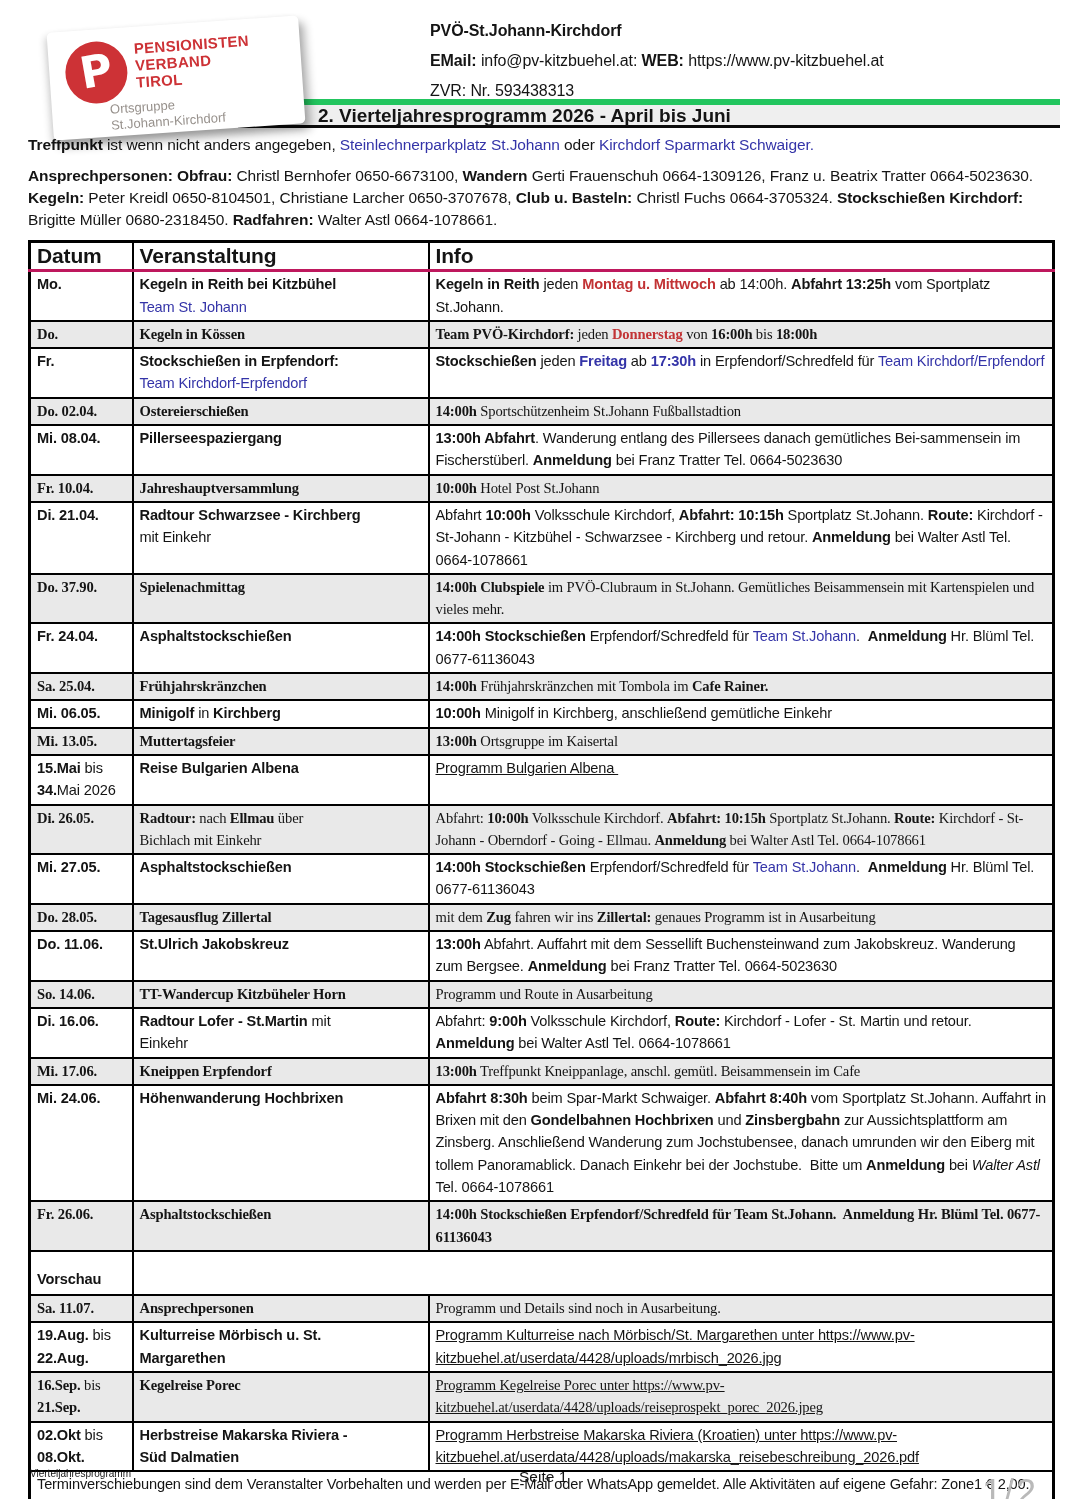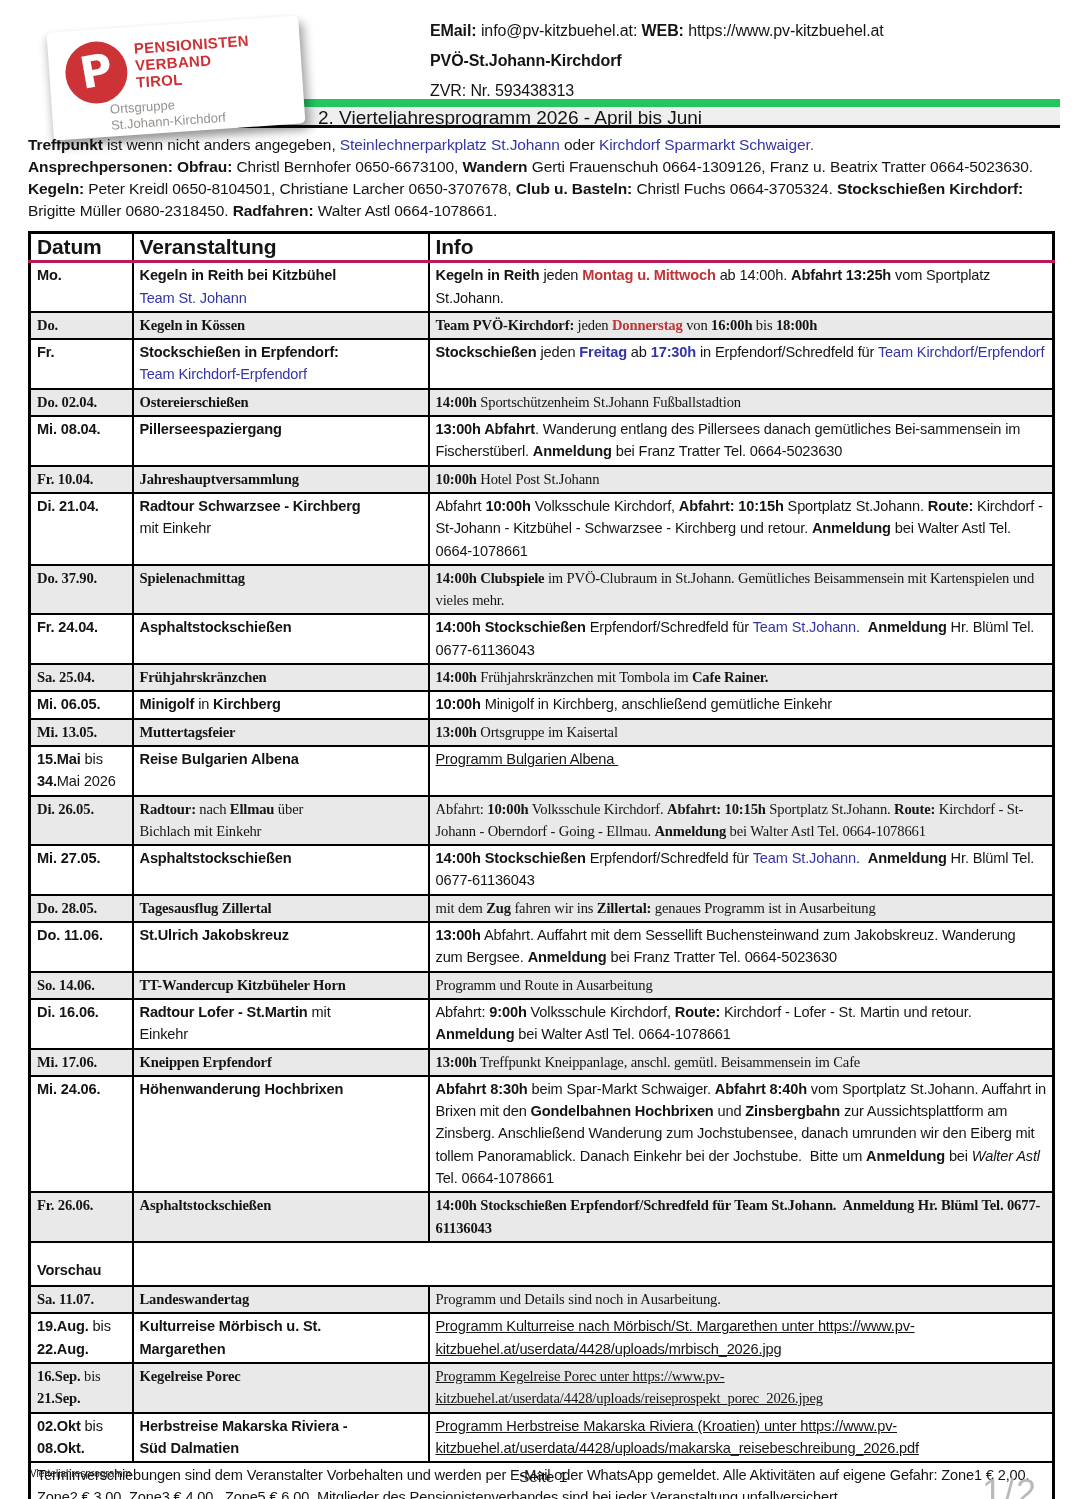--- a/index.html
+++ b/index.html
@@ -15,22 +15,22 @@
   .page{
     position:relative;width:1080px;height:1499px;background:#fff;overflow:hidden;
     font-family:"Liberation Sans","DejaVu Sans",sans-serif;color:var(--ink);
   }
   
   .header-text{position:absolute;left:430px;top:16px;font-size:16px;letter-spacing:-.1px;}
   .header-text .line{line-height:30px;}
   .org-name{font-weight:700;}
   .title-bar{
     position:absolute;left:238px;right:20px;top:99px;height:29px;
-    background:var(--bar);border-top:8px solid #22c55e;border-bottom:3px solid #0b0b0b;
-    font-weight:400;font-size:19px;line-height:22px;padding-left:80px;
+    background:var(--bar);border-top:6px solid #22c55e;border-bottom:3px solid #0b0b0b;
+    font-weight:700;font-size:19px;line-height:22px;padding-left:80px;
   }
   
   .logo-card{
     position:absolute;left:50px;top:24px;width:252px;height:108px;background:#fff;
     transform:rotate(-4deg);border-radius:5px;z-index:5;
     box-shadow:5px 7px 10px rgba(0,0,0,.32),-3px 3px 7px rgba(0,0,0,.14);
     display:flex;
   }
   .logo-badge{
     width:62px;height:62px;border-radius:50%;background:var(--logo-red);
@@ -38,21 +38,21 @@
     margin:12px 8px 0 16px;transform:rotate(-6deg);flex:0 0 auto;
     font-family:"DejaVu Sans",sans-serif;
   }
   .logo-lines{padding-top:13px;color:var(--logo-red);font-weight:800;font-size:15px;line-height:17px;letter-spacing:.3px;}
   .logo-sub{
     position:absolute;left:58px;bottom:3px;color:#97918c;font-size:13px;line-height:16px;
   }
   
   .content{position:absolute;left:28px;right:25px;top:134px;}
   .intro p{font-size:15.5px;line-height:22px;letter-spacing:-.1px;}
-  .intro p.first{}
+  .intro p.first{margin-bottom:9px;}
   .intro{margin-bottom:9px;}
   
   table.program{width:100%;border-collapse:collapse;border:3px solid #000;table-layout:fixed;}
   th,td{
     border:2px solid #000;padding:1px 6px 2px 6px;vertical-align:top;
     font-size:14.6px;line-height:22.3px;letter-spacing:-.15px;white-space:pre-wrap;
     overflow-wrap:anywhere;text-align:left;
   }
   th{font-size:21px;border-bottom:3px solid #be185d;padding-top:2px;}
   tr.shaded td{background:var(--shade);font-family:Liberation Serif, serif;}
@@ -80,22 +80,22 @@
       <div>VERBAND</div>
       <div>TIROL</div>
     </div>
     <div class="logo-sub">
       <div>Ortsgruppe</div>
       <div>St.Johann-Kirchdorf</div>
     </div>
   </div>
 
   <div class="header-text">
+    <div class="line org-name">PVÖ-St.Johann-Kirchdorf</div>
     <div class="line"><span class="b">EMail:</span><span> info@pv-kitzbuehel.at:  </span><span class="b">WEB:</span><span>  https://www.pv-kitzbuehel.at</span></div>
-    <div class="line org-name">PVÖ-St.Johann-Kirchdorf</div>
     <div class="line">ZVR: Nr. 593438313</div>
   </div>
 
   <div class="title-bar">
     <span>2. Vierteljahresprogramm 2026 - April bis Juni</span>
   </div>
 
   <div class="content">
     <div class="intro">
       <p class="first"><span class="b">Treffpunkt</span><span> ist wenn nicht anders angegeben, </span><span class="c-blue">Steinlechnerparkplatz St.Johann</span><span> oder </span><span class="c-blue">Kirchdorf Sparmarkt Schwaiger.</span></p>
@@ -231,21 +231,21 @@
             <td><span class="b">Fr. 26.06.</span></td>
             <td><span class="b">Asphaltstockschießen</span></td>
             <td><span class="b">14:00h Stockschießen Erpfendorf/Schredfeld für Team St.Johann.  Anmeldung Hr. Blüml Tel. 0677-61136043</span></td>
           </tr>
           <tr class="section">
             <td><span class="b">Vorschau</span></td>
             <td colspan="2"></td>
           </tr>
           <tr class="shaded">
             <td><span class="b">Sa. 11.07.</span></td>
-            <td><span class="b">Landeswandertag</span></td>
+            <td><span class="b">Ansprechpersonen</span></td>
             <td><span>Programm und Details sind noch in Ausarbeitung.</span></td>
           </tr>
           <tr>
             <td><span class="b">19.Aug.</span><span> bis
 </span><span class="b">22.Aug.</span></td>
             <td><span class="b">Kulturreise Mörbisch u. St.
 Margarethen</span></td>
             <td><span class="u">Programm Kulturreise nach Mörbisch/St. Margarethen unter https://www.pv-kitzbuehel.at/userdata/4428/uploads/mrbisch_2026.jpg</span></td>
           </tr>
           <tr class="shaded">

